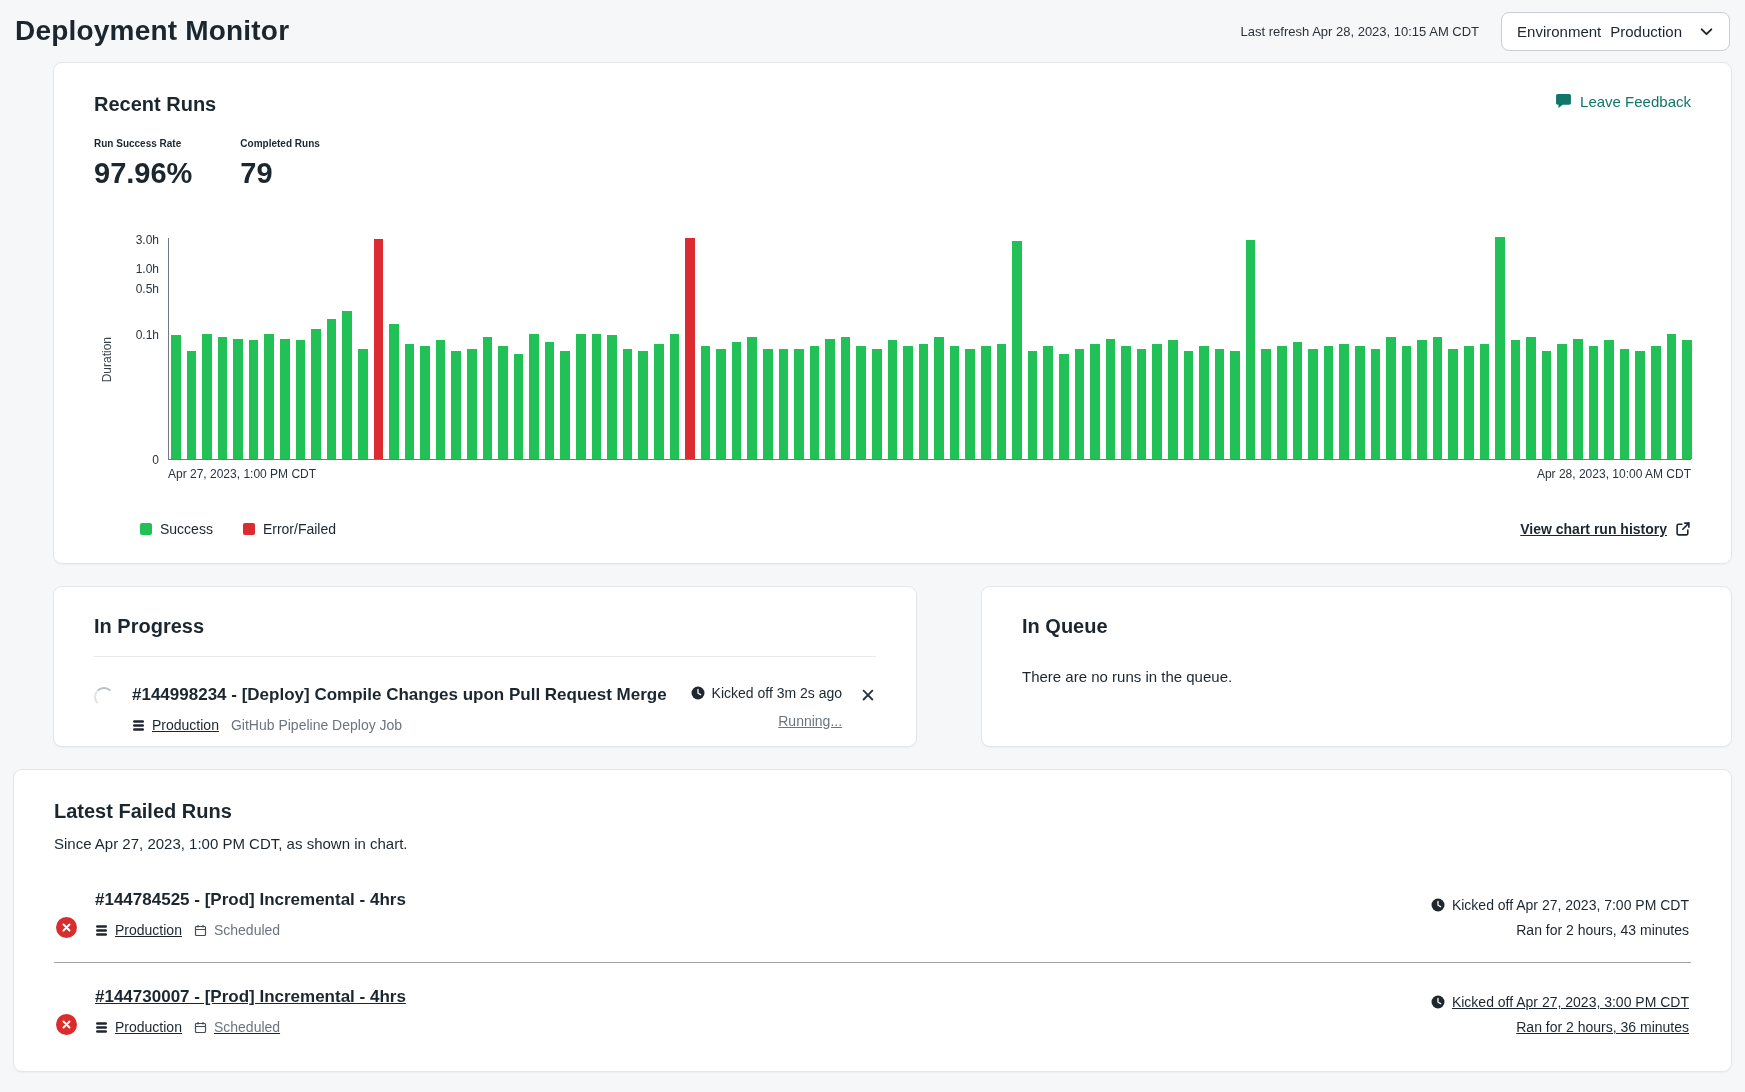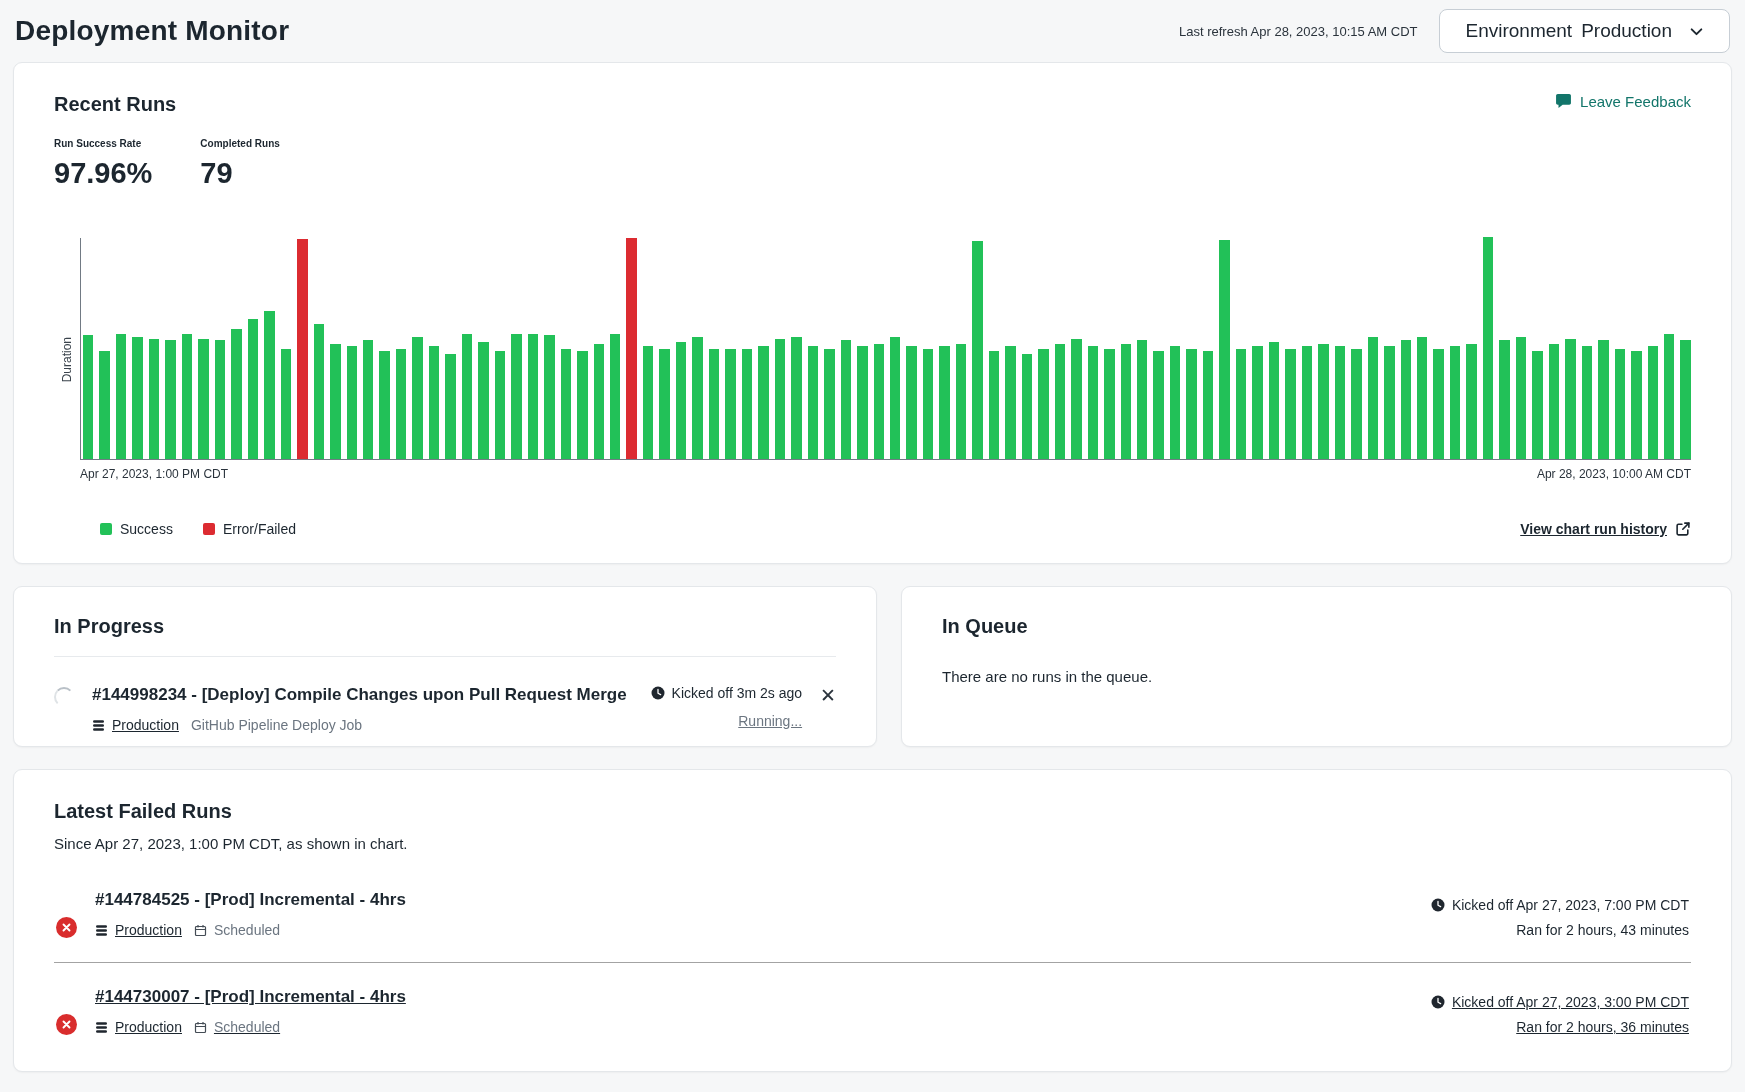--- a/index.html
+++ b/index.html
@@ -22,32 +22,33 @@
     padding: 0 2px;
   }
   .page-title { font-size: 28px; font-weight: 700; letter-spacing: .2px; }
   .top-right { display: flex; align-items: center; gap: 22px; }
   .last-refresh { font-size: 13px; color: #2a333c; }
   .env-select {
     display: flex; align-items: center; gap: 9px;
     background: #fff;
     border: 1px solid #c7ced5;
     border-radius: 8px;
-    padding: 10px 25px;
-    font-size: 19px;
+    padding: 10px 15px;
+    font-size: 15px;
     cursor: pointer;
   }
   .env-select .chev { display: flex; margin-left: 8px; }
 
   
   .card {
     background: #fff;
     border: 1px solid #e4e7ea;
     border-radius: 9px;
     box-shadow: 0 1px 2px rgba(0,0,0,.04);
+    margin-left: 40px;
   }
   .card h2 { font-size: 20px; font-weight: 700; }
 
   
   .recent-runs { padding: 30px 40px 26px 40px; }
   .rr-head { display: flex; align-items: flex-start; justify-content: space-between; }
   .feedback-link {
     display: flex; align-items: center; gap: 8px;
     color: #12756a; font-size: 15px; cursor: pointer;
   }
@@ -183,20 +184,27 @@
       </div>
       <div>
         <div class="stat-label">Completed Runs</div>
         <div class="stat-value">79</div>
       </div>
     </div>
 
     <div class="chart-wrap">
       <div class="y-axis-label">
         <span>Duration</span>
+      </div>
+      <div class="y-ticks">
+        <span class="yt" style="top:2px">3.0h</span>
+        <span class="yt" style="top:31px">1.0h</span>
+        <span class="yt" style="top:51px">0.5h</span>
+        <span class="yt" style="top:97px">0.1h</span>
+        <span class="yt" style="top:222px">0</span>
       </div>
       <div class="plot-col">
         <div class="plot">
           <div class="bars" id="bars">
               <div class="bar" style="height: 123.62px; background: rgb(34, 193, 88);"></div>
               <div class="bar" style="height: 108.022px; background: rgb(34, 193, 88);"></div>
               <div class="bar" style="height: 125.084px; background: rgb(34, 193, 88);"></div>
               <div class="bar" style="height: 122.077px; background: rgb(34, 193, 88);"></div>
               <div class="bar" style="height: 120.446px; background: rgb(34, 193, 88);"></div>
               <div class="bar" style="height: 118.716px; background: rgb(34, 193, 88);"></div>

